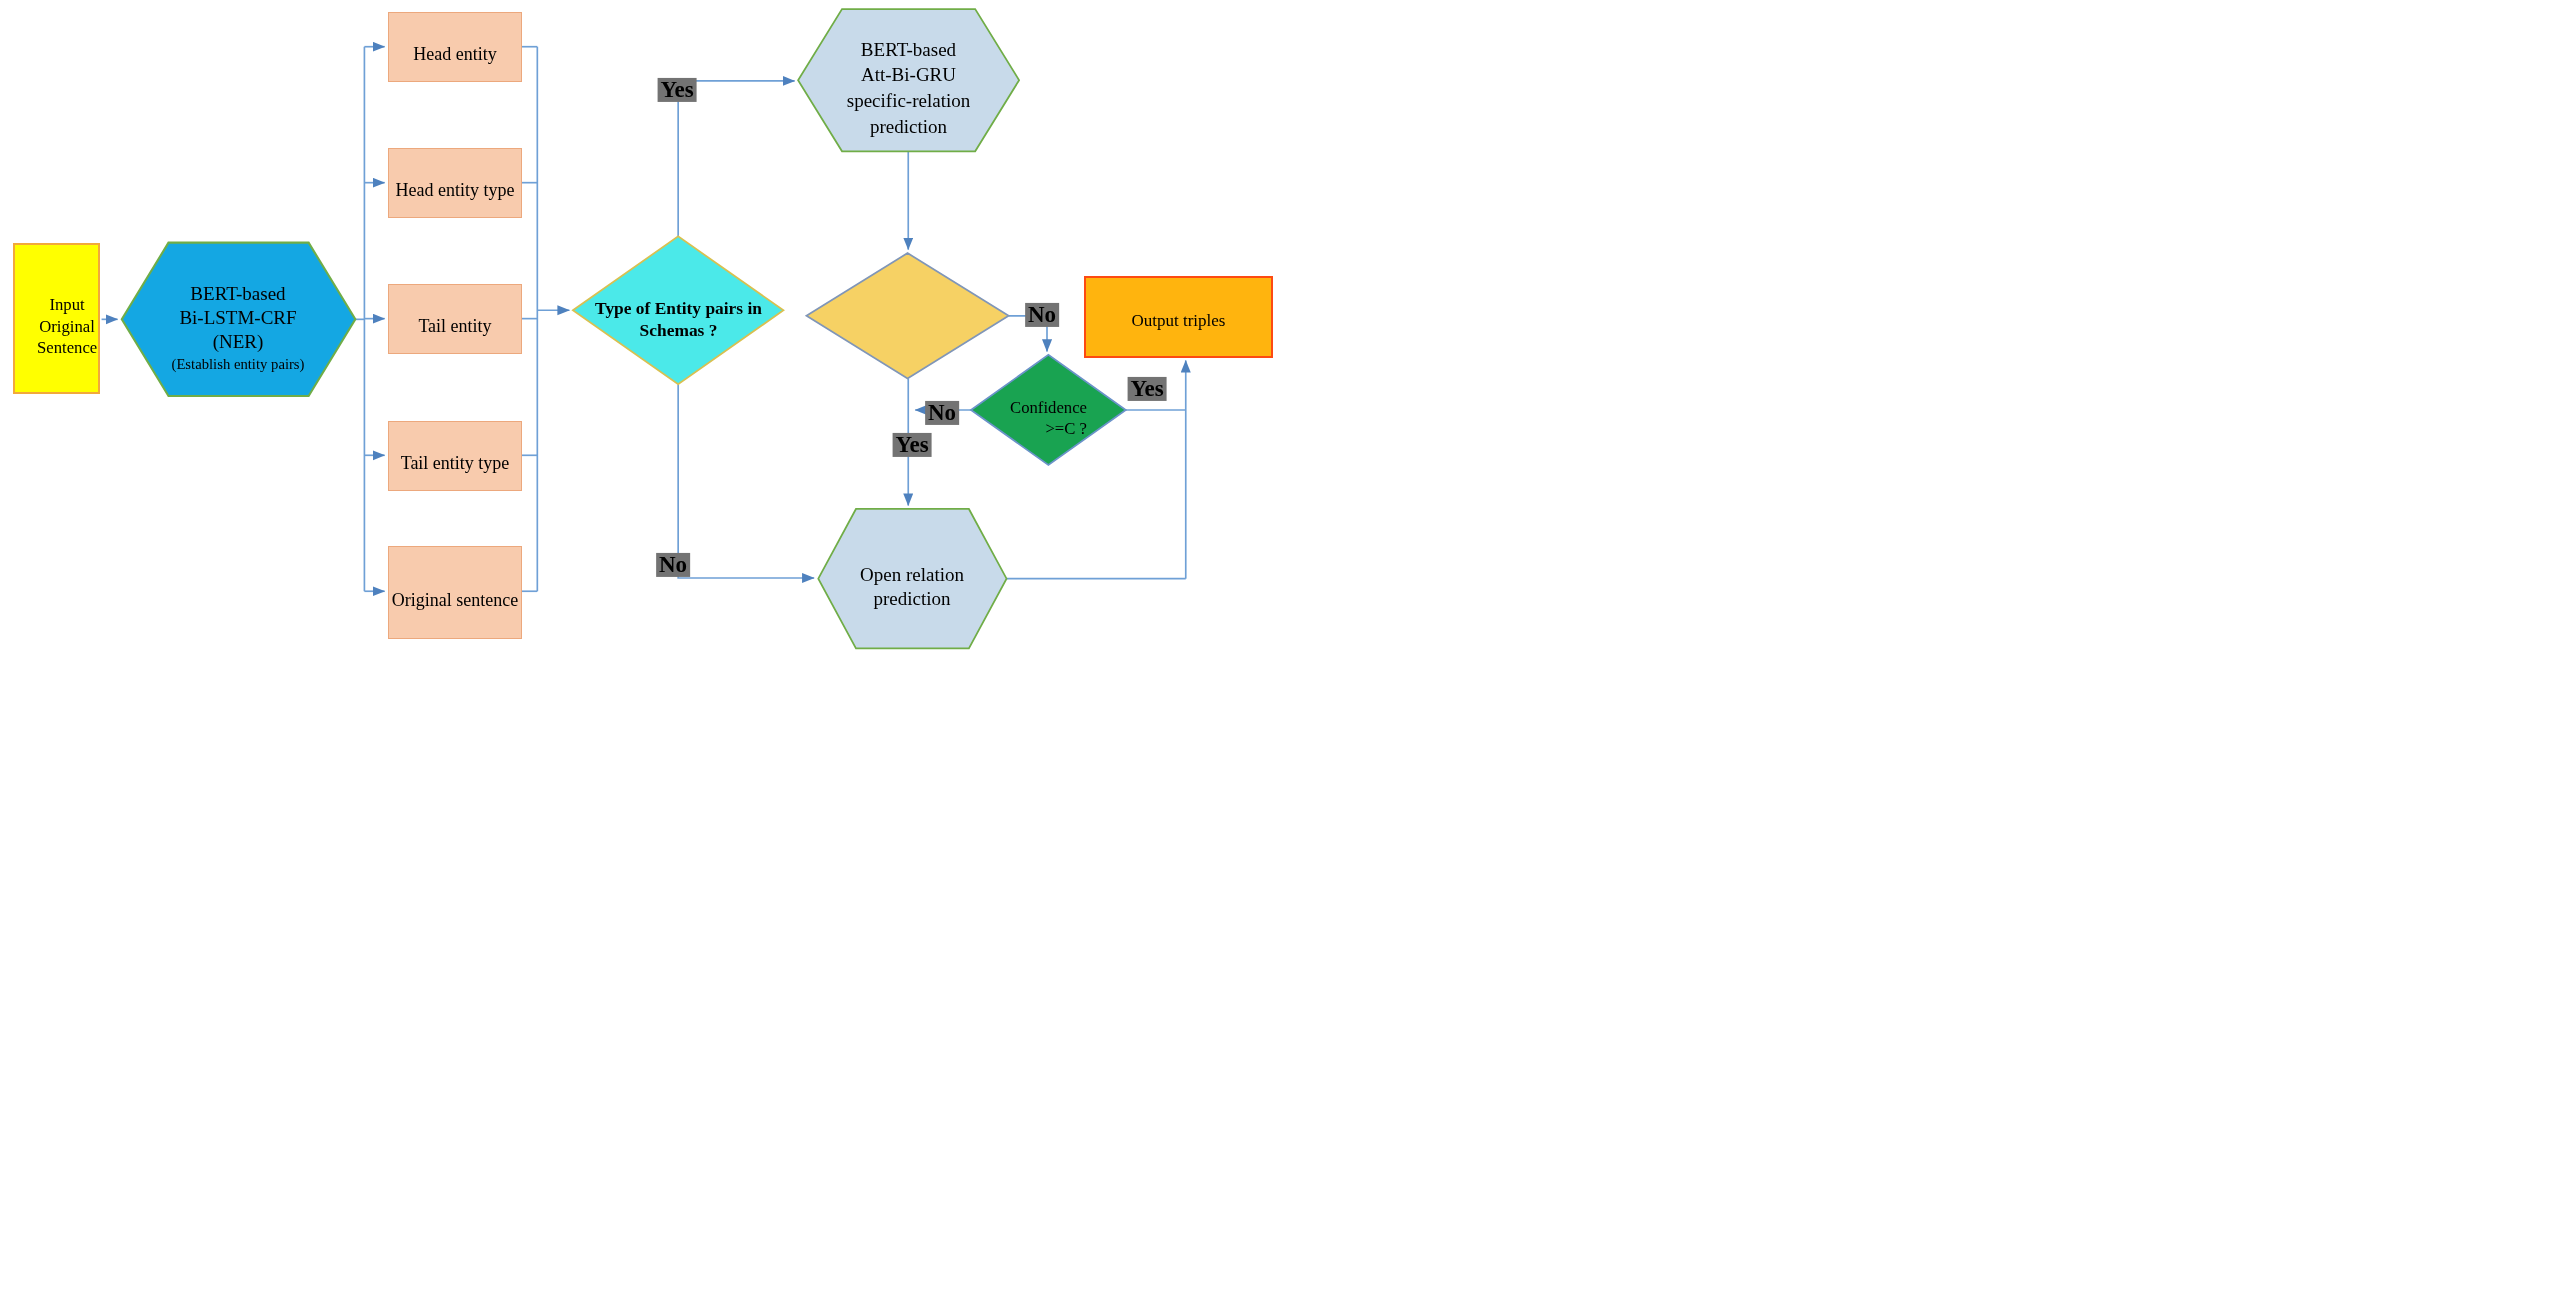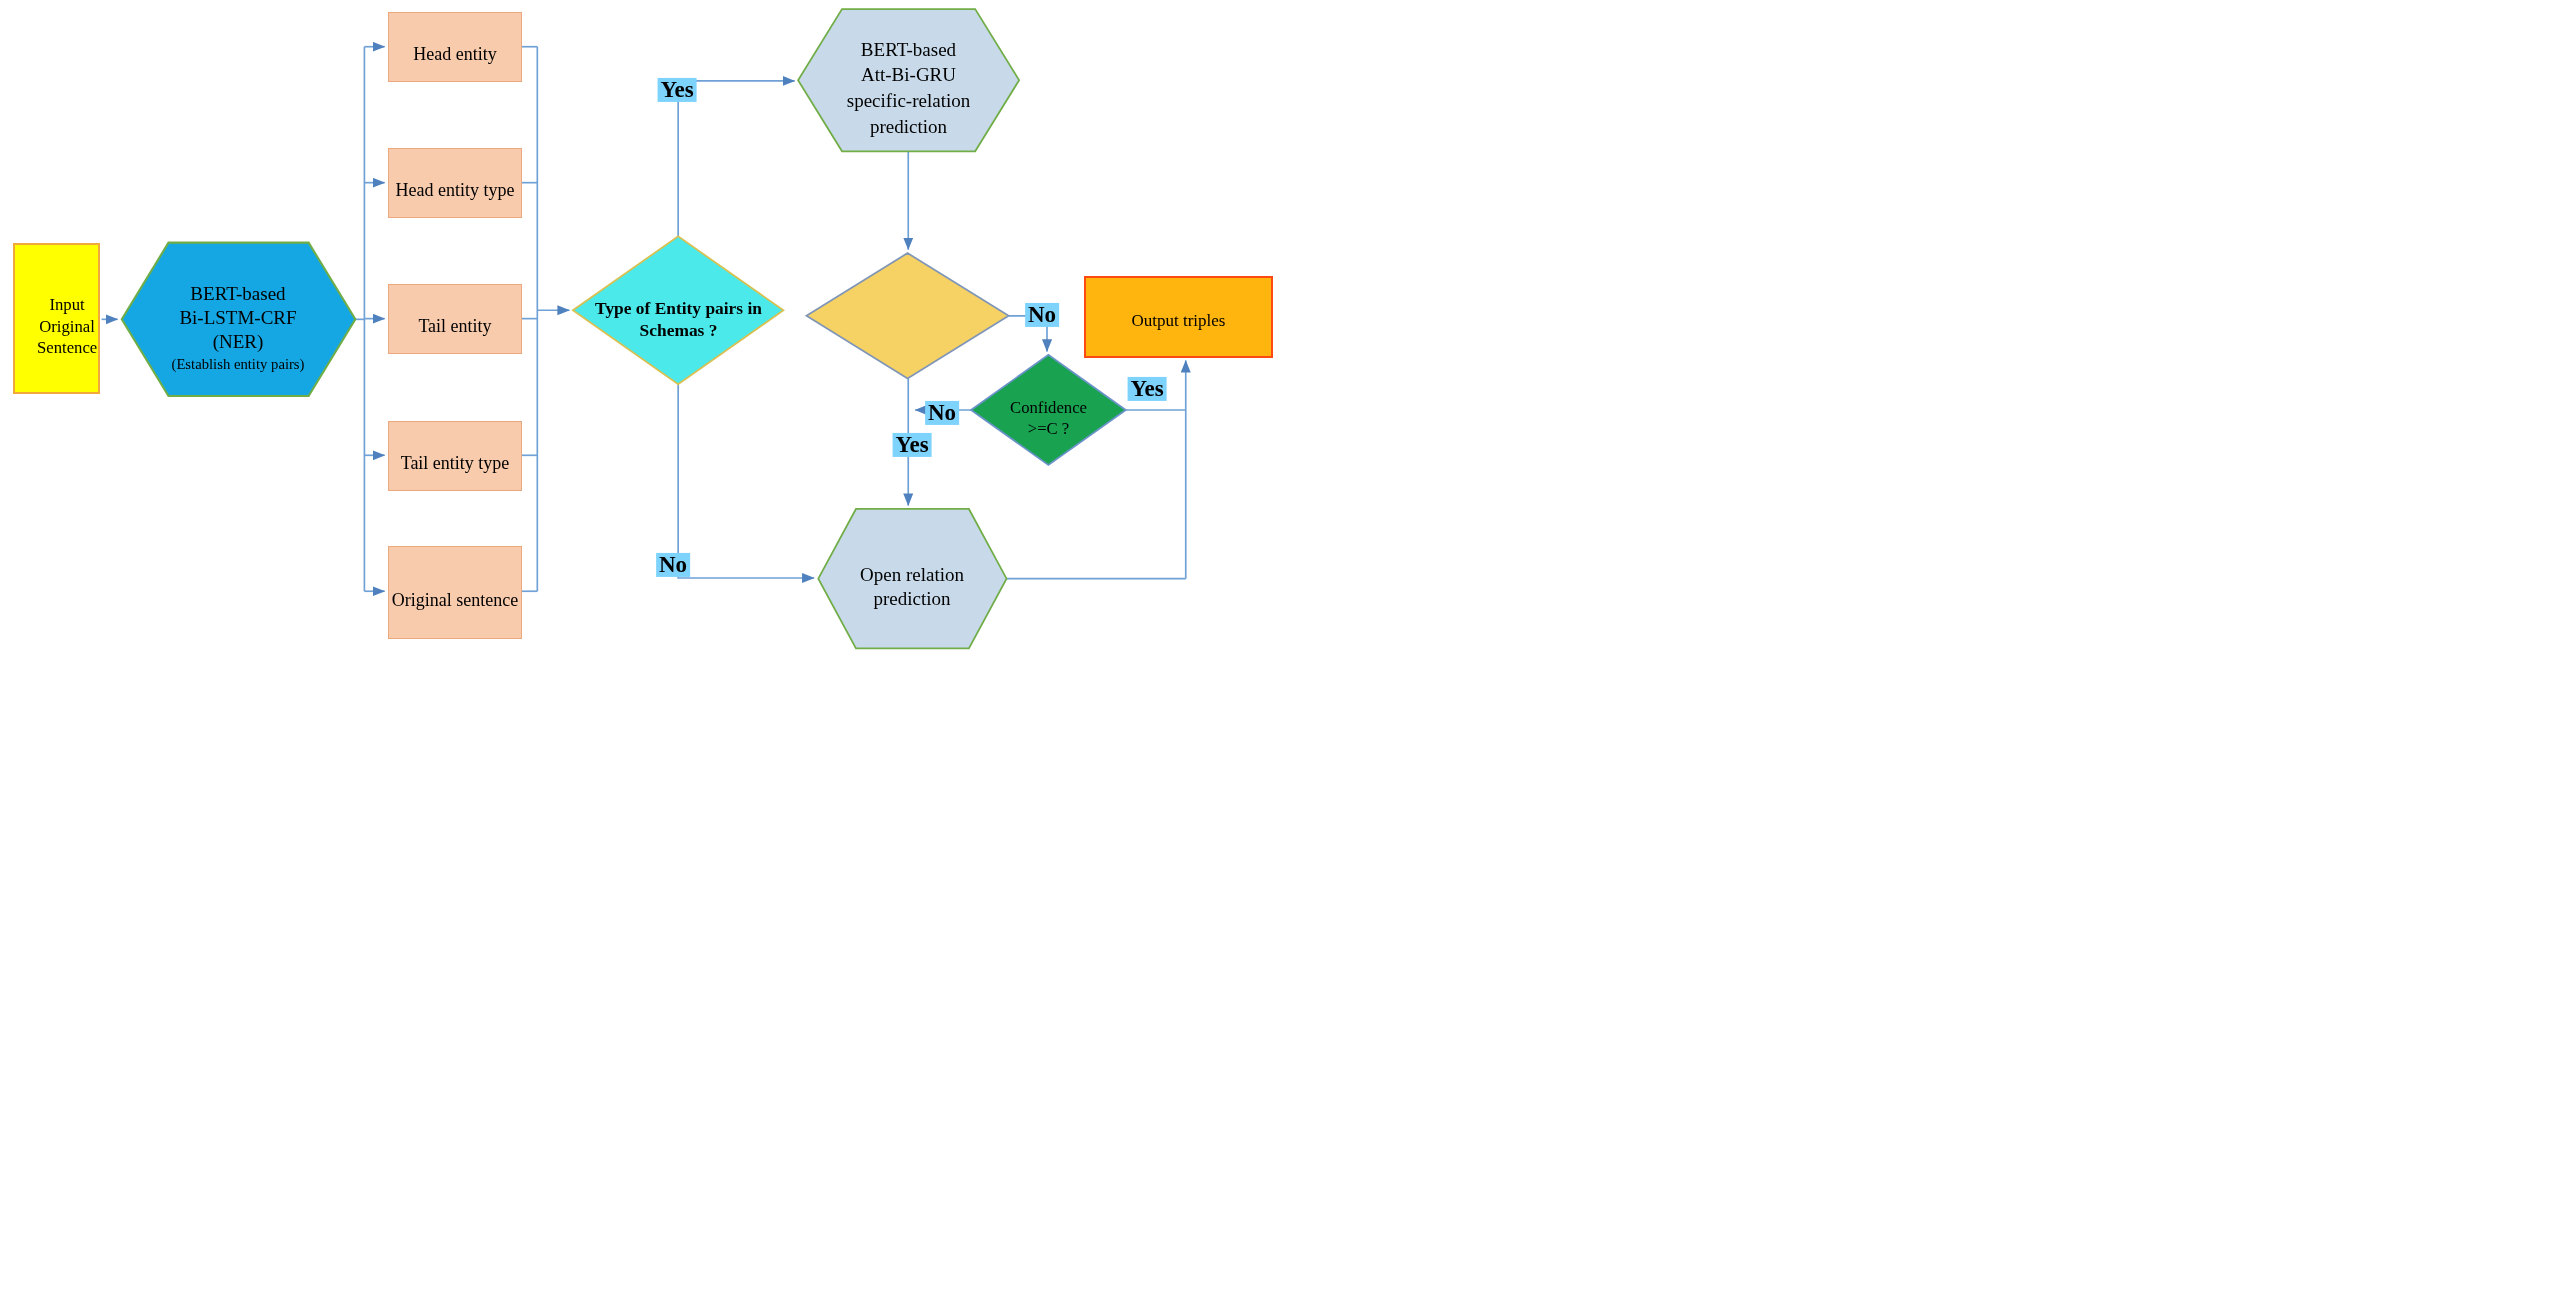--- a/index.html
+++ b/index.html
@@ -20,24 +20,24 @@
   .lf1{top:12px;height:70px;} .lf2{top:148px;height:70px;}
   .lf3{top:284px;height:70px;} .lf4{top:421px;height:70px;}
   .lf5{top:546px;height:93px;}
   .output-node{left:1084px;top:276px;width:189px;height:82px;background:#ffb40e;border:2.1px solid #fd4a12;}
   .lbl-output{left:1084px;top:272px;width:189px;height:82px;font-size:17px;}
   .lbl-ner{left:121px;top:243px;width:234px;height:153px;font-size:19px;}
   .lbl-ner .sub{font-size:14.7px;}
   .lbl-att{left:798px;top:9px;width:221px;height:142px;font-size:19px;line-height:1.35;}
   .lbl-schema{left:573px;top:237px;width:211px;height:148px;font-size:17.4px;font-weight:600;}
   .lbl-relation{left:807px;top:253px;width:202px;height:126px;font-size:18px;}
-  .lbl-confidence{left:971px;top:355px;width:155px;height:110px;font-size:16.7px;}
+  .lbl-confidence{left:971px;top:355px;width:155px;height:110px;font-size:16.7px;text-align:right;}
   .lbl-open{left:818px;top:509px;width:188px;height:140px;font-size:19px;}
   .edge-label{position:absolute;transform:translate(-50%,-50%);font-size:23px;font-weight:600;color:#000;
-              background:#7dd3fc;padding:0 2.8px;line-height:1.05;}
+              background:#737373;padding:0 2.8px;line-height:1.05;}
 </style>
 </head>
 <body>
 
 <div class="canvas">
 
   <svg class="layer" viewBox="0 0 1846 938">
     <defs>
       <marker id="ah" markerWidth="8" markerHeight="7" refX="7.2" refY="3" orient="auto" markerUnits="strokeWidth">
         <path d="M0,0 L7.5,3 L0,6 z" fill="#4e81be"></path>

